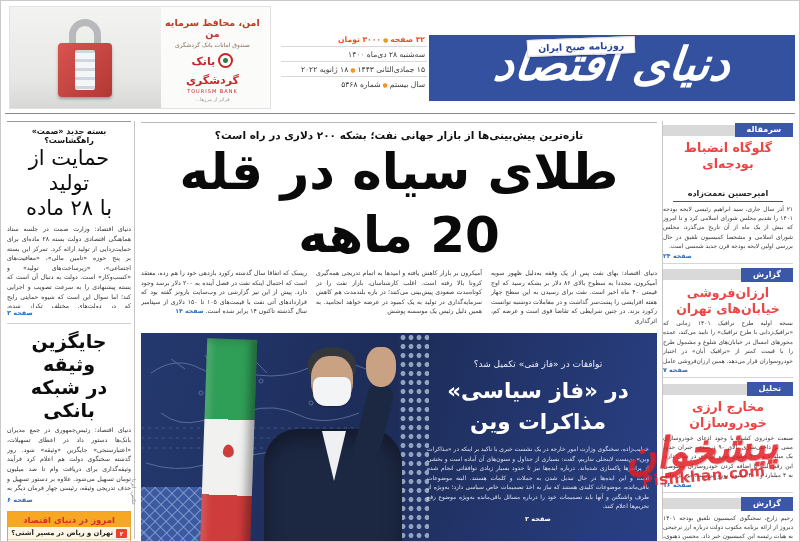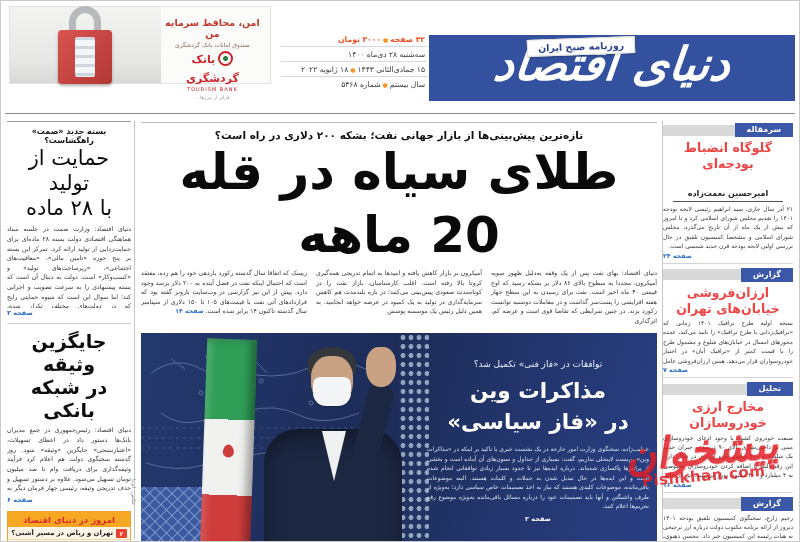--- a/index.html
+++ b/index.html
@@ -18,21 +18,21 @@
     font-family:"DejaVu Serif","Liberation Serif",serif;font-style:italic;font-weight:bold;
     font-size:46px;line-height:66px;transform:skewX(-6deg);white-space:nowrap;}
   .tagline-box{position:absolute;top:3px;left:98px;background:#fff;border:1px solid #e0e0e0;
     color:#2a4390;font-size:9.5px;font-weight:bold;padding:2px 10px;transform:rotate(-2deg);
     box-shadow:0 1px 2px rgba(0,0,0,.25);}
   .date-block{position:absolute;top:31px;right:372px;width:146px;font-size:7.6px;color:#3a3a3a;}
   .date-row{border-bottom:1px solid #d8d8d8;padding:2.5px 2px;text-align:right;white-space:nowrap;}
   .date-row:last-child{border-bottom:none;}
   .date-red{color:#f04e23;font-weight:bold;}
   .dot{color:#f7941d;font-size:6px;vertical-align:middle;padding:0 2px;}
-  .ad-box{position:absolute;top:5px;left:8px;width:262px;height:78px;border:1px solid #e2e2e2;
+  .ad-box{position:absolute;top:5px;left:8px;width:262px;height:103px;border:1px solid #e2e2e2;
     background:#fbfbf9;display:flex;flex-direction:row;box-sizing:border-box;}
   .ad-text{width:42%;padding:10px 10px 6px 4px;box-sizing:border-box;display:flex;
     flex-direction:column;}
   .ad-title{color:#c0392b;font-size:9.5px;font-weight:bold;text-align:center;}
   .ad-sub{color:#8a6d5a;font-size:6px;text-align:center;margin-top:2px;}
   .ad-brand{margin-top:auto;text-align:center;}
   .ad-brand-fa{color:#cc2229;font-size:11px;font-weight:bold;}
   .ad-brand-logo{display:inline-block;width:11px;height:11px;border:2px solid #cc2229;
     border-radius:50%;vertical-align:middle;margin-left:3px;background:
     radial-gradient(circle,#2e7d46 0 2px,transparent 3px);}
@@ -259,22 +259,22 @@
         <div class="man-shirt"></div>
         <div class="man-hair"></div>
         <div class="man-face"></div>
         <div class="man-mask"></div>
         <div class="man-arm"></div>
         <div class="man-hand"></div>
       </div>
       <div class="photo-overlay">
         <div class="ph-kicker">توافقات در «فاز فنی» تکمیل شد؟</div>
         <div class="ph-headline">
+          <div>در «فاز سیاسی»</div>
           <div>مذاکرات وین</div>
-          <div>در «فاز سیاسی»</div>
         </div>
         <div class="ph-body">خطیب‌زاده، سخنگوی وزارت امور خارجه در یک نشست خبری با تاکید بر اینکه در «مذاکرات وین» بن‌بست لاینحلی نداریم، گفت: بسیاری از جداول و ستون‌های آن آماده است و بخشی از پرانتزها پاکسازی شده‌اند. درباره ایده‌ها نیز تا حدود بسیار زیادی توافقاتی انجام شده است و این ایده‌ها در حال تبدیل شدن به جملات و کلمات هستند. البته موضوعات باقی‌مانده، موضوعات کلیدی هستند که نیاز به اخذ تصمیمات خاص سیاسی دارد؛ به‌ویژه از طرف واشنگتن و آنها باید تصمیمات خود را درباره مسائل باقی‌مانده به‌ویژه موضوع رفع تحریم‌ها اعلام کنند.</div>
         <div class="ph-ref">صفحه ۲</div>
       </div>
     </div>
   </div>
   <div class="photo-caption">عکس: ایرنا</div>
 
   <div class="sidebar">
 

